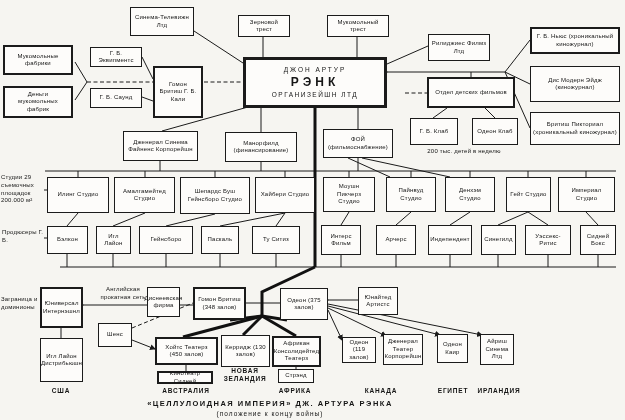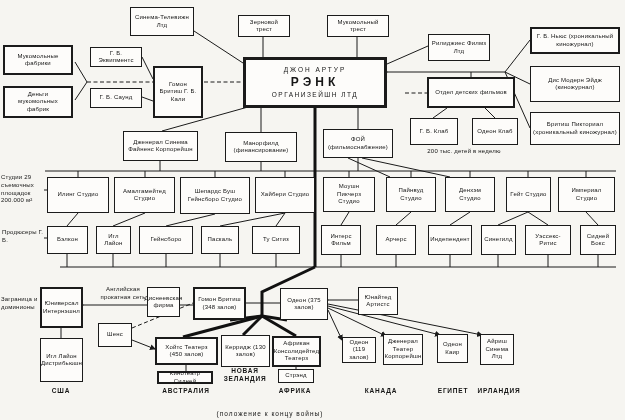--- a/index.html
+++ b/index.html
@@ -220,15 +220,16 @@
   <div class="node" style="left:278px;top:369px;width:36px;height:14px">Стрэнд</div>
 
   <div class="lbl country" style="left:38px;top:387px;width:46px">США</div>
   <div class="lbl country" style="left:158px;top:387px;width:56px">АВСТРАЛИЯ</div>
   <div class="lbl country" style="left:220px;top:367px;width:50px">НОВАЯ ЗЕЛАНДИЯ</div>
   <div class="lbl country" style="left:270px;top:387px;width:50px">АФРИКА</div>
   <div class="lbl country" style="left:356px;top:387px;width:50px">КАНАДА</div>
   <div class="lbl country" style="left:428px;top:387px;width:50px">ЕГИПЕТ</div>
   <div class="lbl country" style="left:472px;top:387px;width:54px">ИРЛАНДИЯ</div>
 
+  <div class="lbl caption" style="left:115px;top:399px;width:310px">«ЦЕЛЛУЛОИДНАЯ ИМПЕРИЯ» ДЖ. АРТУРА РЭНКА</div>
   <div class="lbl caption2" style="left:165px;top:410px;width:210px">(положение к концу войны)</div>
 
 </div>
 
 </body></html>

